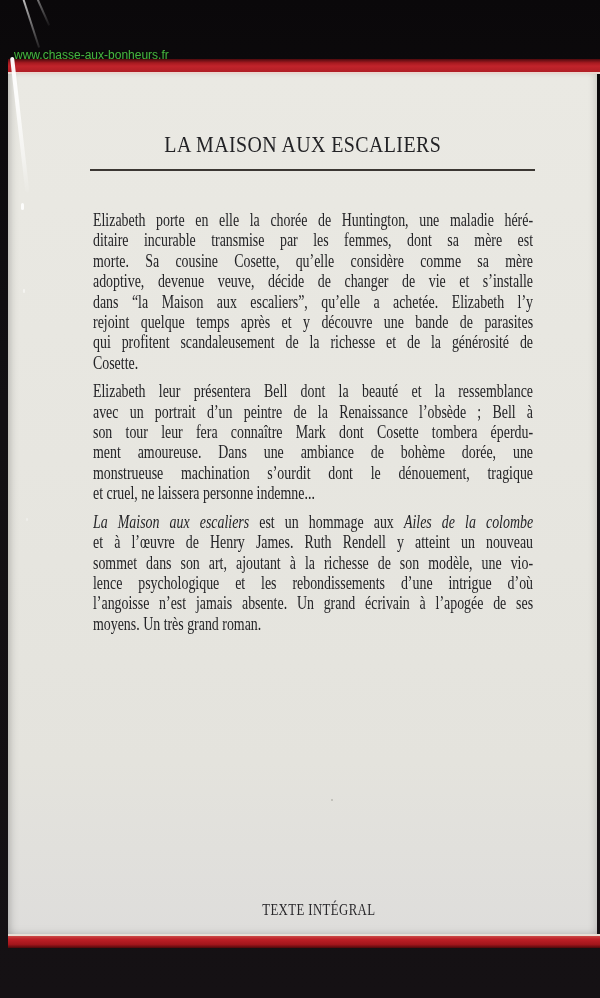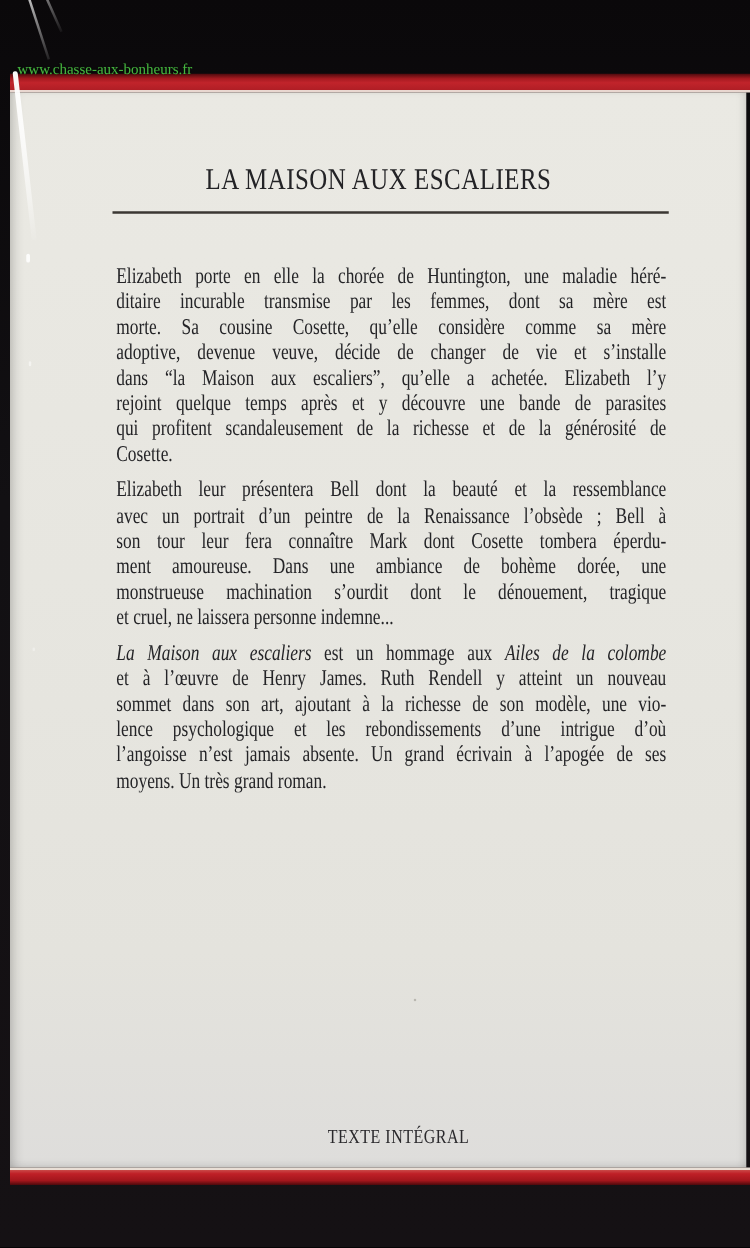--- a/index.html
+++ b/index.html
@@ -23,21 +23,21 @@
     border-bottom:2px solid #e9d7d0;
   }
   .band.bottom{
     top:934px;height:12px;
     background:linear-gradient(180deg,#ca4a48 0%,#bf2027 25%,#a3161c 70%,#4e090c 100%);
     border-top:2px solid #e9ded5;
   }
   
   .watermark{
     position:absolute;left:14px;top:48px;
-    font-family:Liberation Serif, serif;font-size:12px;line-height:14px;
+    font-family:Liberation Sans, sans-serif;font-size:12px;line-height:14px;
     color:#46b440;text-shadow:0 0 1px rgba(10,40,8,0.8);z-index:5;white-space:nowrap;
   }
   
   .title-wrap{position:absolute;left:8px;top:131px;width:589px;text-align:center;z-index:2;}
   .title-wrap span{
     display:inline-block;font-size:24px;line-height:26px;letter-spacing:0.5px;
     color:#232326;transform:scaleX(0.83);transform-origin:50% 50%;white-space:nowrap;
   }
   .title-rule{position:absolute;left:90px;top:169px;width:445px;height:2px;background:#3b3733;z-index:2;}
   

